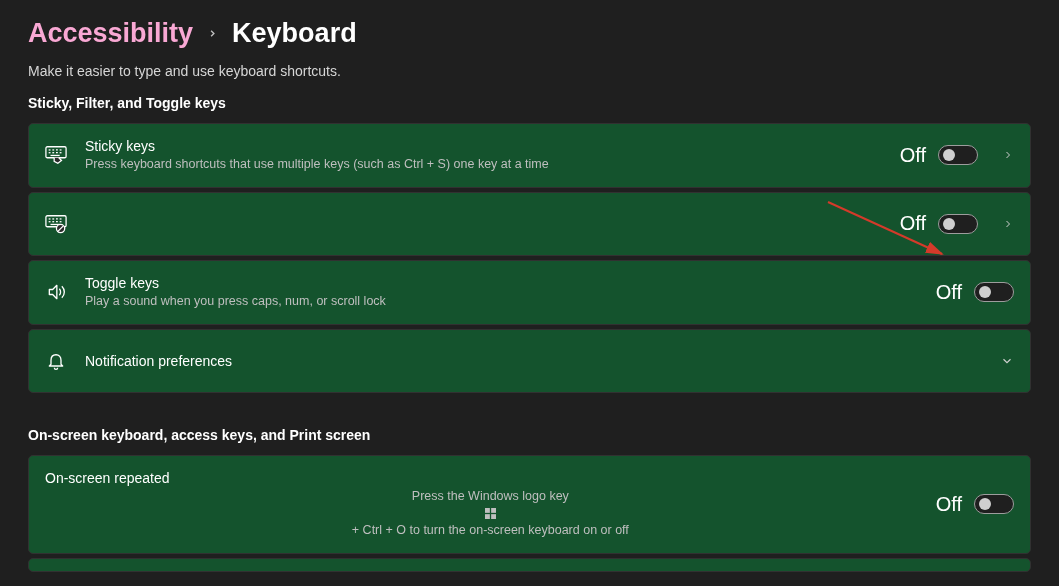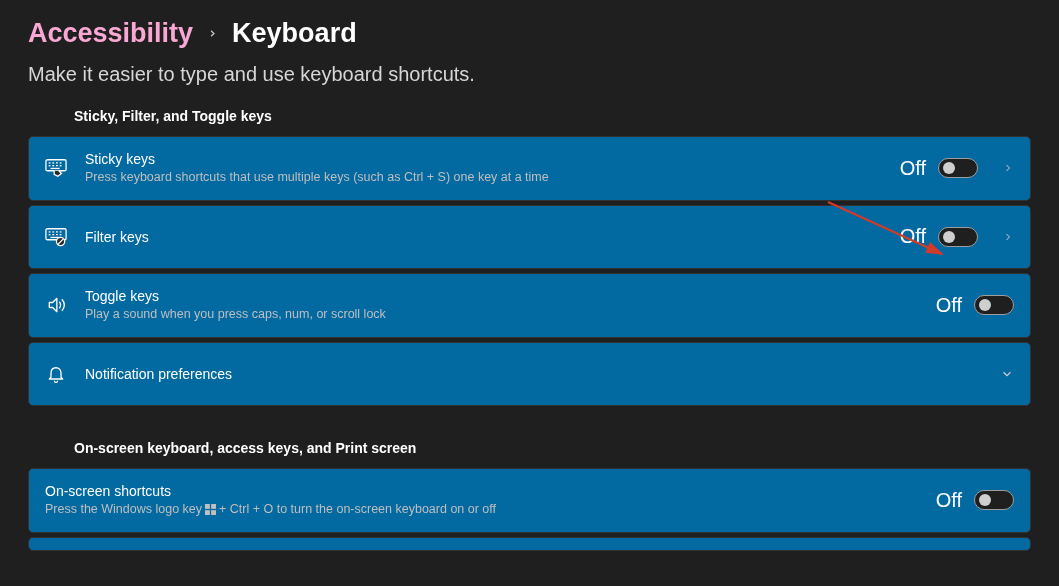--- a/index.html
+++ b/index.html
@@ -34,33 +34,32 @@
       color: #bfbfbf;
       display: flex;
       align-items: center;
     }
     .breadcrumb-current {
       font-size: 27px;
       font-weight: 600;
       color: #ffffff;
     }
     .page-desc {
-      font-size: 20px;
+      font-size: 14px;
       color: #d6d6d6;
-      margin-bottom: 22px;
+      margin-bottom: 16px;
     }
     .section-title {
       font-size: 14px;
       font-weight: 600;
       color: #ffffff;
       margin-bottom: 12px;
-      margin-left: 46px;
     }
     .card {
-      background: #0369a1;
+      background: #14532d;
       border: 1px solid #313131;
       border-radius: 5px;
       padding: 14px 16px;
       display: flex;
       align-items: center;
       gap: 18px;
       margin-bottom: 4px;
       cursor: pointer;
       min-height: 64px;
     }
@@ -127,20 +126,21 @@
       align-items: center;
     }
     .section-gap {
       height: 30px;
     }
     .osk-desc {
       display: inline-flex;
       align-items: center;
       flex-wrap: wrap;
       gap: 3px;
+      flex-direction: column;
     }
     .win-glyph {
       display: inline-flex;
       align-items: center;
     }
     .arrow-annotation {
       position: absolute;
       pointer-events: none;
     }
   </style>
@@ -204,21 +204,20 @@
         <line x1="4" y1="7.5" x2="6" y2="7.5"></line>
           <line x1="8" y1="7.5" x2="10" y2="7.5"></line>
           <line x1="12" y1="7.5" x2="14" y2="7.5"></line>
           <line x1="16" y1="7.5" x2="18" y2="7.5"></line>
         <line x1="6" y1="10.5" x2="16" y2="10.5"></line>
         <circle cx="17" cy="15" r="4.5" fill="#2b2b2b"></circle>
         <line x1="14" y1="18" x2="20" y2="12"></line>
       </svg>
     </div>
     <div class="card-text">
-      <div class="card-title">Filter keys</div>
     </div>
     <div class="toggle-group">
       <span class="toggle-label">Off</span>
       <div class="toggle"></div>
     </div>
     <div class="chev-right">
       <svg width="12" height="12" viewBox="0 0 24 24" fill="none" stroke="#cfcfcf" stroke-width="2">
           <polyline points="9 18 15 12 9 6"></polyline>
         </svg>
     </div>
@@ -258,21 +257,21 @@
         </svg>
     </div>
   </div>
 
   <div class="section-gap"></div>
 
   <div class="section-title">On-screen keyboard, access keys, and Print screen</div>
 
   <div class="card" style="gap:0; padding-left:16px;">
     <div class="card-text">
-      <div class="card-title">On-screen shortcuts</div>
+      <div class="card-title">On-screen repeated</div>
       <div class="card-sub osk-desc">
         <span>Press the Windows logo key</span>
         <span class="win-glyph">
           <svg width="11" height="11" viewBox="0 0 12 12" fill="#bfbfbf">
             <rect x="0" y="0" width="5.3" height="5.3"></rect>
               <rect x="6.7" y="0" width="5.3" height="5.3"></rect>
             <rect x="0" y="6.7" width="5.3" height="5.3"></rect>
               <rect x="6.7" y="6.7" width="5.3" height="5.3"></rect>
           </svg>
         </span>

